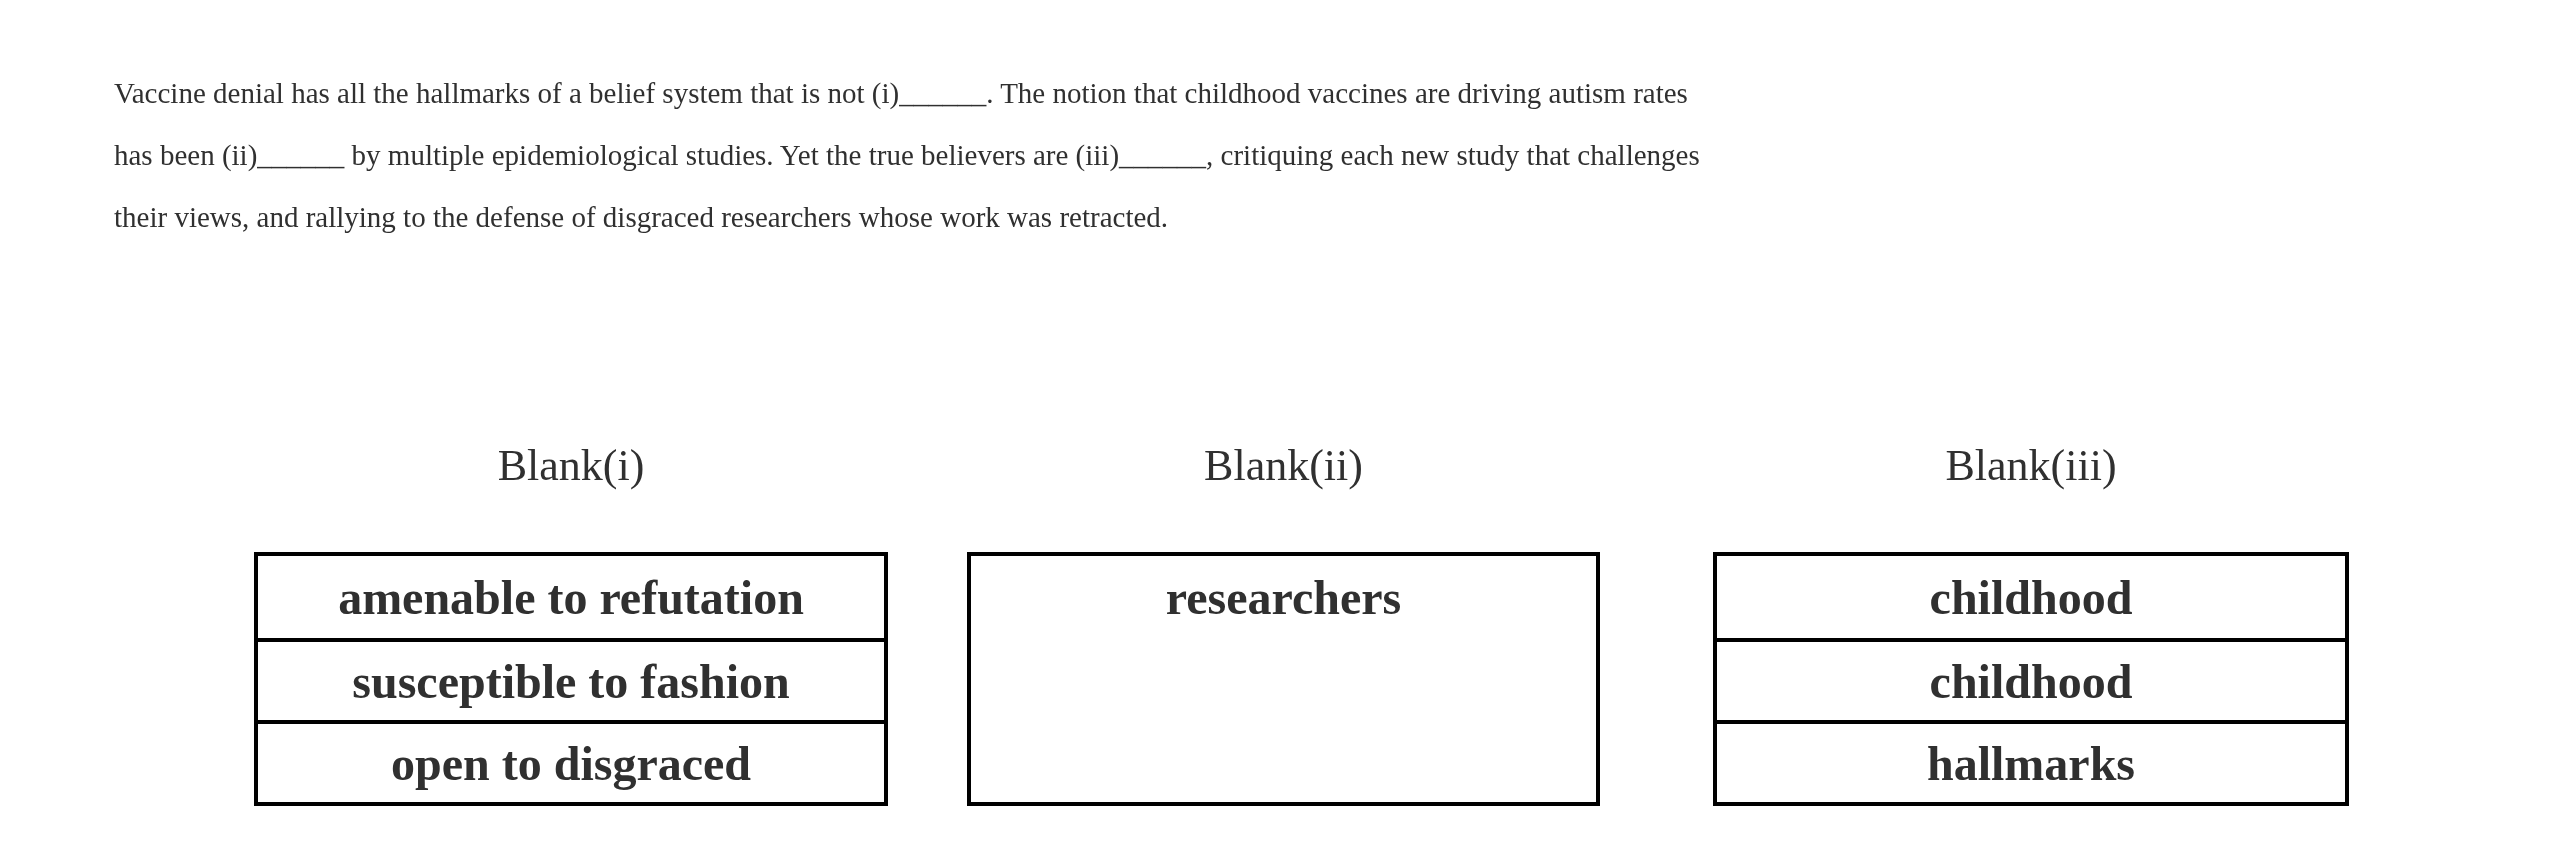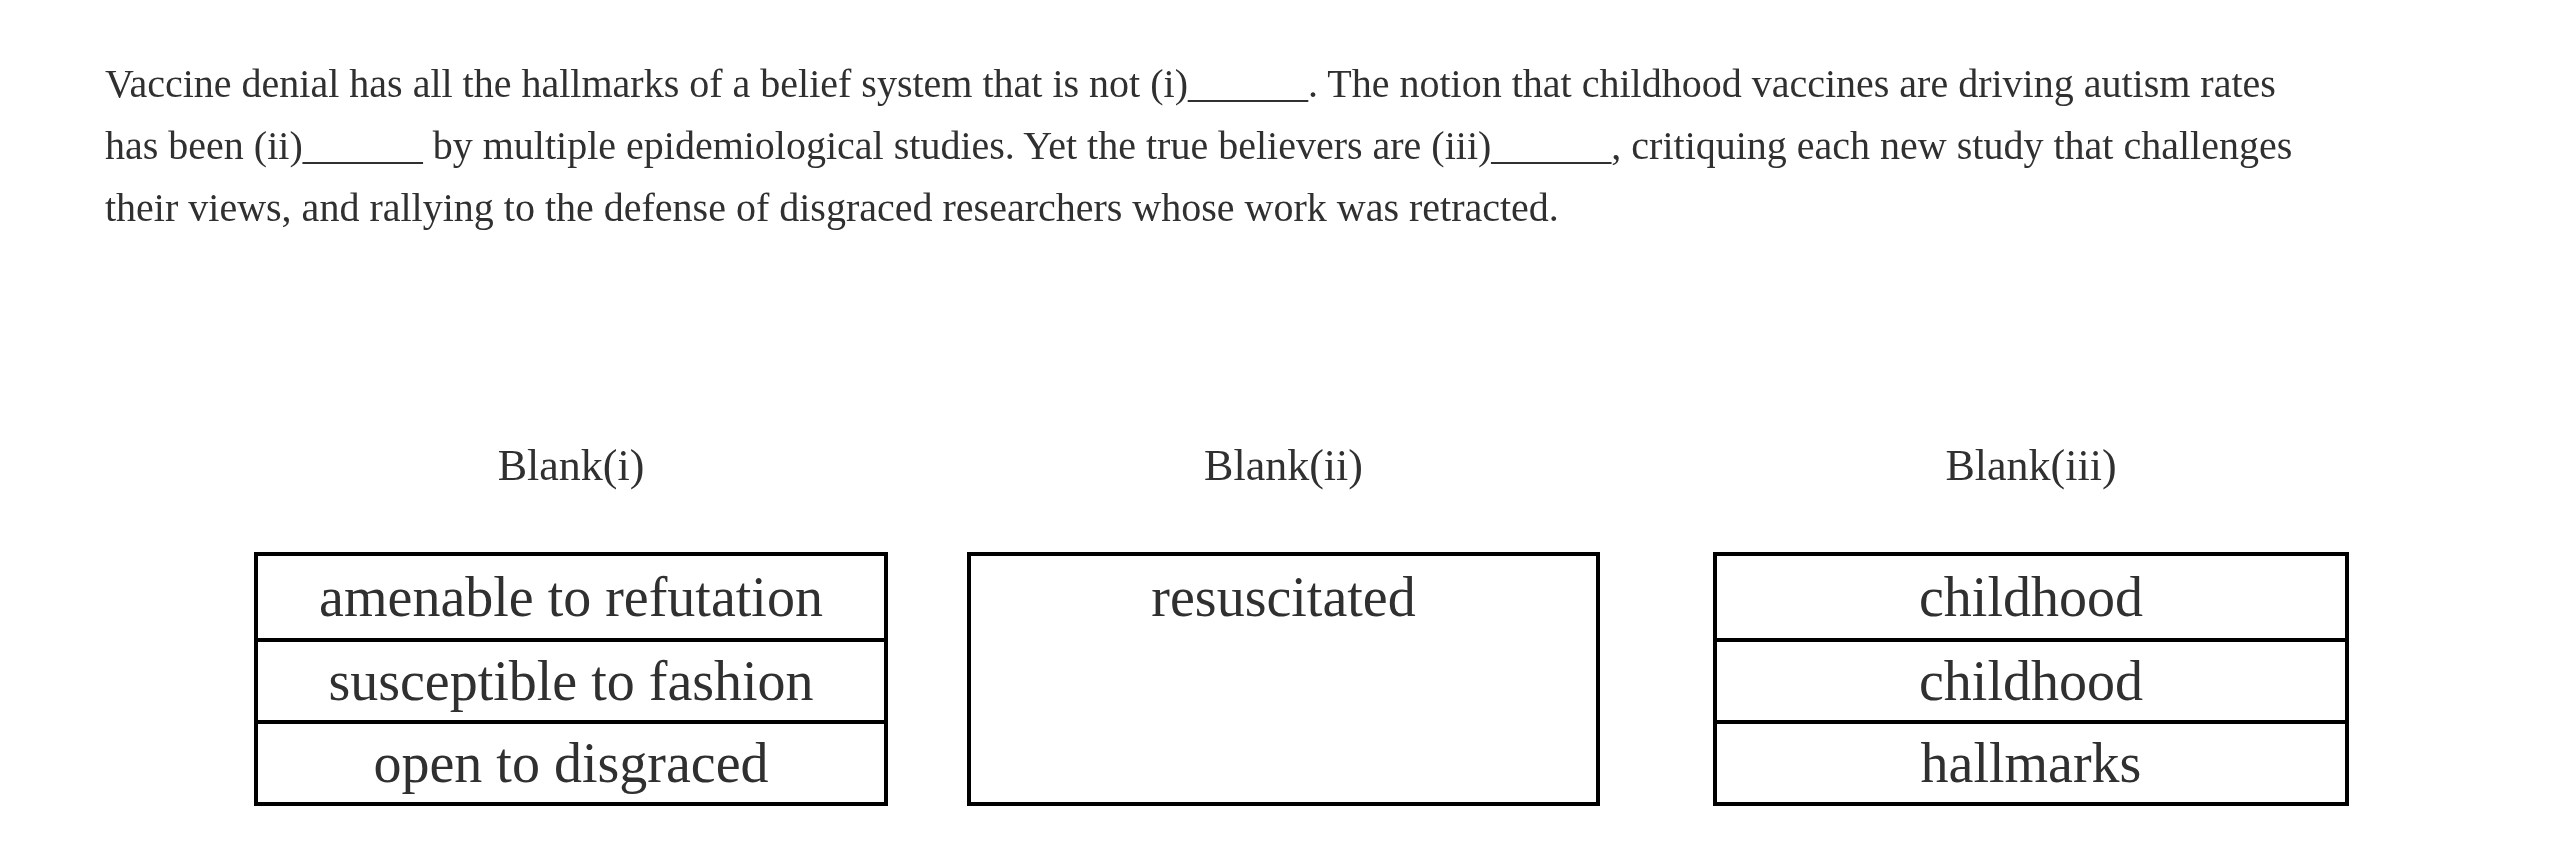--- a/index.html
+++ b/index.html
@@ -13,22 +13,22 @@
     height: 862px;
     background: #ffffff;
     font-family: "Liberation Serif", "DejaVu Serif", serif;
     color: #303030;
     overflow: hidden;
   }
   .passage {
     position: absolute;
     left: 98px;
     top: 46px;
-    margin: 7px;
-    font-size: 40px;
+    margin: 16px;
+    font-size: 29px;
     line-height: 62px;
     white-space: pre;
     color: #303030;
   }
   .blank-header {
     position: absolute;
     top: 439px;
     height: 54px;
     line-height: 54px;
     font-size: 44px;
@@ -42,24 +42,25 @@
     box-sizing: border-box;
     border: 4.1px solid #000000;
     display: grid;
     grid-template-rows: 1fr 1fr 1fr;
     background: #ffffff;
   }
   .cell {
     display: flex;
     align-items: center;
     justify-content: center;
-    font-size: 56px;
+    font-size: 48px;
     box-sizing: border-box;
     color: #303030;
     cursor: pointer;
+    font-weight: bold;
   }
   .cell + .cell {
     border-top: 4.1px solid #000000;
   }
   .col1 { left: 254px;  width: 634px; }
   .col2 { left: 967px; width: 633px; }
   .col3 { left: 1713px; width: 636px; }
 </style>
 </head>
 <body>
@@ -76,21 +77,21 @@
 
   <div class="blank-header col3">Blank(iii)</div>
 
   <div class="optbox col1">
     <div class="cell">amenable to refutation</div>
     <div class="cell">susceptible to fashion</div>
     <div class="cell">open to disgraced</div>
   </div>
 
   <div class="optbox col2">
-    <div class="cell">resuscitated</div>
+    <div class="cell">researchers</div>
   </div>
 
   <div class="optbox col3">
     <div class="cell">childhood</div>
     <div class="cell">childhood</div>
     <div class="cell">hallmarks</div>
   </div>
 
 </div>
 

